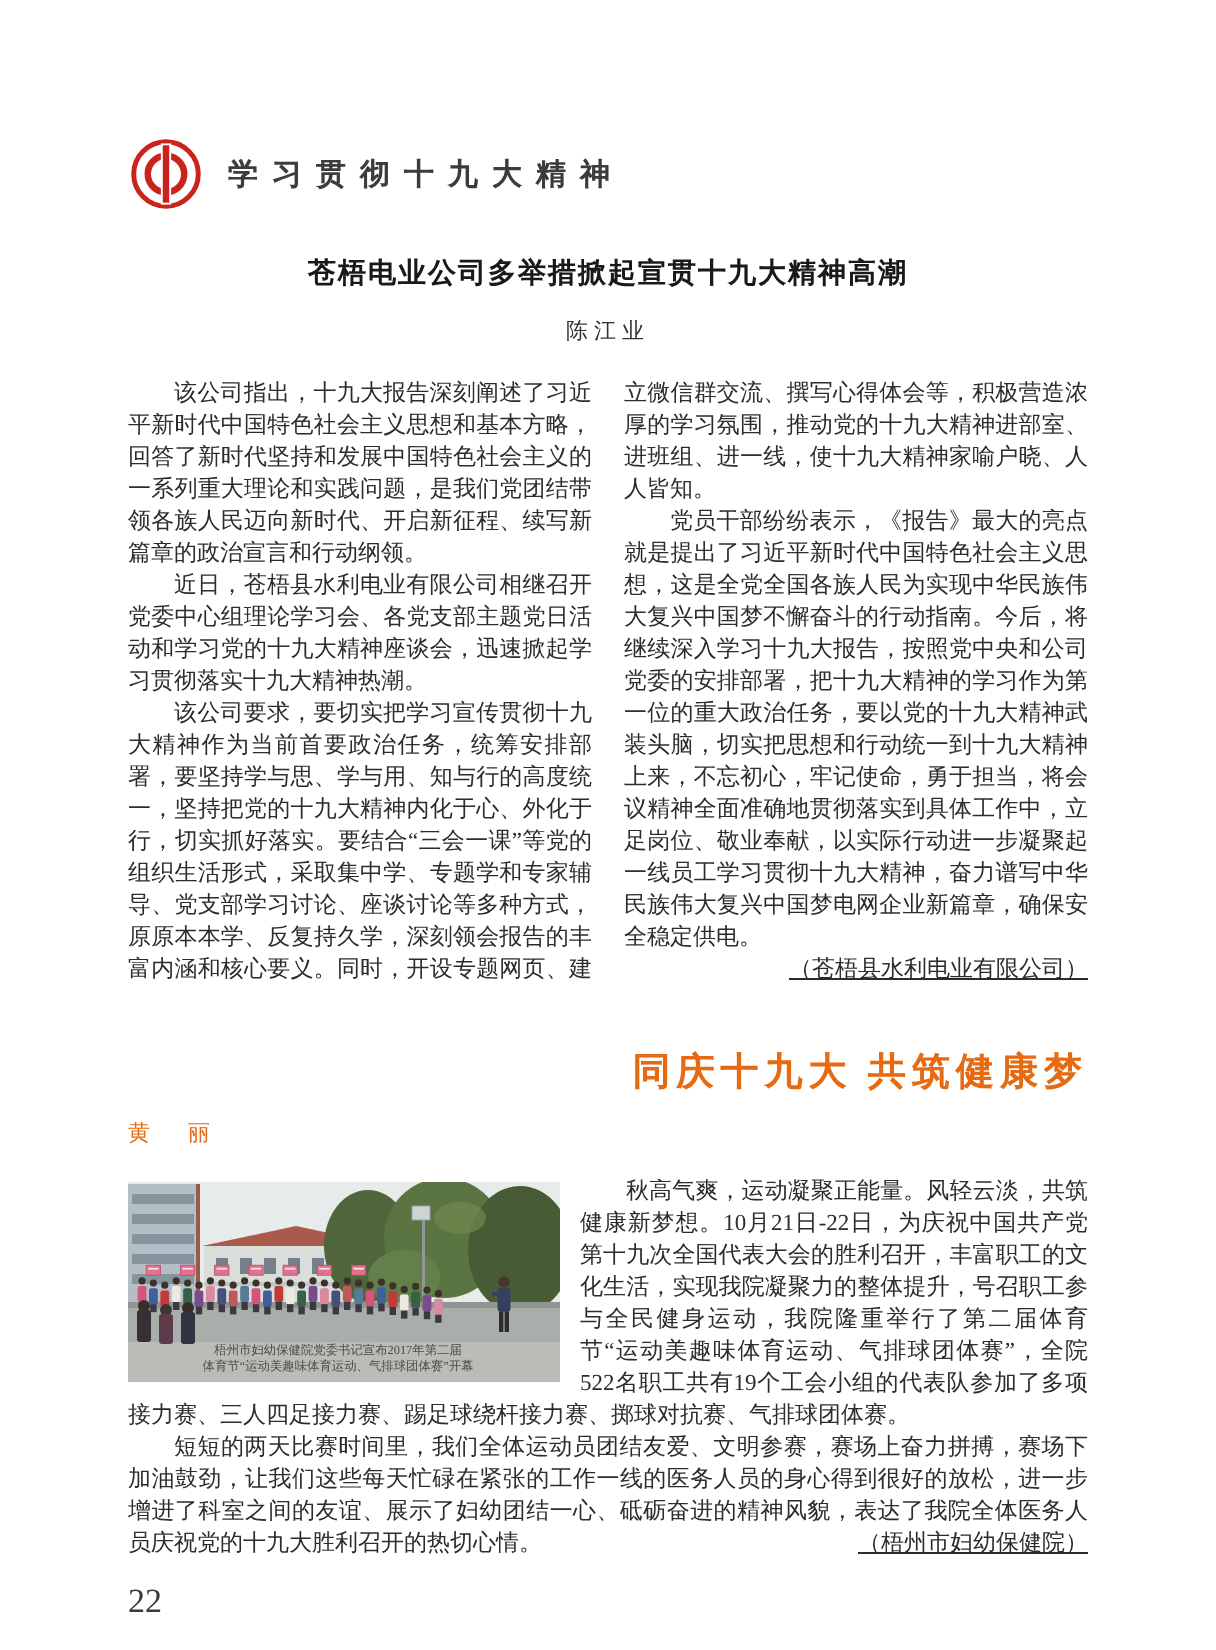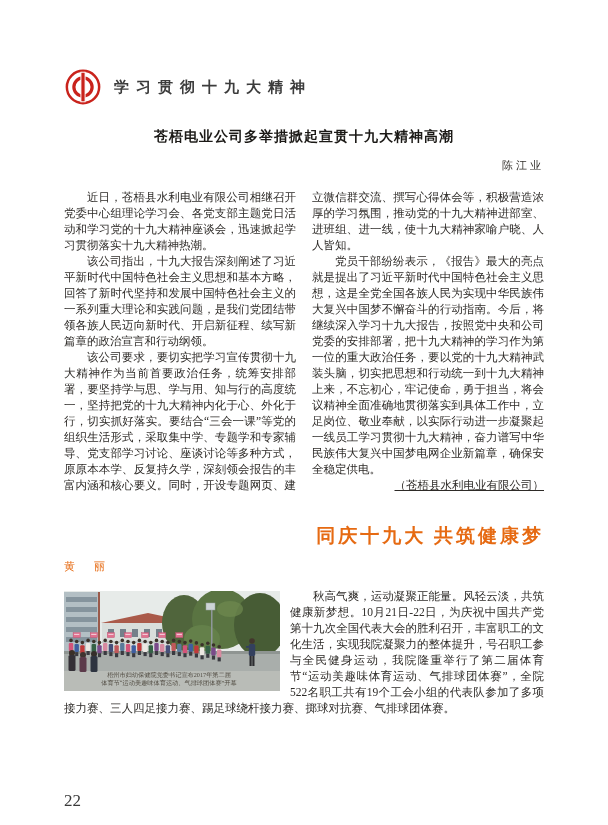--- a/index.html
+++ b/index.html
@@ -17,21 +17,21 @@
   .section-title {
     font-size:15px; font-weight:bold; letter-spacing:7px; color:#3c3c3c;
   }
 
   
   .a1-title {
     margin-top:20px; text-align:center; font-size:14px; font-weight:bold;
     letter-spacing:1px; color:#1b1916;
   }
   .author {
-    margin-top:12px; text-align:right; font-size:11px; letter-spacing:3px; color:#33302c;
+    margin-top:12px; text-align:center; font-size:11px; letter-spacing:3px; color:#33302c;
   }
   .a1-body {
     margin-top:16px; column-count:2; column-gap:16px;
     font-size:11.5px; line-height:16px; text-align:justify;
   }
   .para { text-indent:2em; }
   .attrib { float:right;text-decoration:underline; }
 
   
   .a2 { margin-top:30px; }
@@ -59,22 +59,22 @@
           <rect x="-2.2" y="-15.6" width="4.4" height="31.2" fill="#c9231c" stroke="#ffffff" stroke-width="1"></rect>
         </svg>
       </span>
       <span class="section-title">学习贯彻十九大精神</span>
     </div>
 
     <div>
       <h1 class="a1-title">苍梧电业公司多举措掀起宣贯十九大精神高潮</h1>
       <div class="author">陈江业</div>
       <div class="a1-body">
+        <p class="para">该公司指出，十九大报告深刻阐述了习近平新时代中国特色社会主义思想和基本方略，回答了新时代坚持和发展中国特色社会主义的一系列重大理论和实践问题，是我们党团结带领各族人民迈向新时代、开启新征程、续写新篇章的政治宣言和行动纲领。</p>
         <p class="para">近日，苍梧县水利电业有限公司相继召开党委中心组理论学习会、各党支部主题党日活动和学习党的十九大精神座谈会，迅速掀起学习贯彻落实十九大精神热潮。</p>
-        <p class="para">该公司指出，十九大报告深刻阐述了习近平新时代中国特色社会主义思想和基本方略，回答了新时代坚持和发展中国特色社会主义的一系列重大理论和实践问题，是我们党团结带领各族人民迈向新时代、开启新征程、续写新篇章的政治宣言和行动纲领。</p>
         <p class="para">该公司要求，要切实把学习宣传贯彻十九大精神作为当前首要政治任务，统筹安排部署，要坚持学与思、学与用、知与行的高度统一，坚持把党的十九大精神内化于心、外化于行，切实抓好落实。要结合“三会一课”等党的组织生活形式，采取集中学、专题学和专家辅导、党支部学习讨论、座谈讨论等多种方式，原原本本学、反复持久学，深刻领会报告的丰富内涵和核心要义。同时，开设专题网页、建立微信群交流、撰写心得体会等，积极营造浓厚的学习氛围，推动党的十九大精神进部室、进班组、进一线，使十九大精神家喻户晓、人人皆知。</p>
         <p class="para"><span>党员干部纷纷表示，《报告》最大的亮点就是提出了习近平新时代中国特色社会主义思想，这是全党全国各族人民为实现中华民族伟大复兴中国梦不懈奋斗的行动指南。今后，将继续深入学习十九大报告，按照党中央和公司党委的安排部署，把十九大精神的学习作为第一位的重大政治任务，要以党的十九大精神武装头脑，切实把思想和行动统一到十九大精神上来，不忘初心，牢记使命，勇于担当，将会议精神全面准确地贯彻落实到具体工作中，立足岗位、敬业奉献，以实际行动进一步凝聚起一线员工学习贯彻十九大精神，奋力谱写中华民族伟大复兴中国梦电网企业新篇章，确保安全稳定供电。</span><span class="attrib">（苍梧县水利电业有限公司）</span></p>
       </div>
     </div>
 
     <div class="a2">
       <h2 class="a2-title" id="a2-title" style="color: rgb(230, 106, 18);">同庆十九大  共筑健康梦</h2>
       <div class="author a2-author" id="a2-author" style="color: rgb(230, 106, 18);">黄　丽</div>
       <div class="a2-body">
         <span class="photo">
@@ -237,19 +237,20 @@
               <rect x="182" y="55" width="3.4" height="1.8" fill="#33405e"></rect>
               <rect x="185.5" y="65" width="2.2" height="10" fill="#2c2c30"></rect>
               <rect x="188.3" y="65" width="2.2" height="10" fill="#2c2c30"></rect>
             </g>
 
             <text x="105" y="86" text-anchor="middle" font-size="6.2" fill="#443e34" opacity="0.9">梧州市妇幼保健院党委书记宣布2017年第二届</text>
             <text x="105" y="94" text-anchor="middle" font-size="6.2" fill="#443e34" opacity="0.9">体育节“运动美趣味体育运动、气排球团体赛”开幕</text>
           </svg>
         </span>
         <p class="para">秋高气爽，运动凝聚正能量。风轻云淡，共筑健康新梦想。10月21日-22日，为庆祝中国共产党第十九次全国代表大会的胜利召开，丰富职工的文化生活，实现我院凝聚力的整体提升，号召职工参与全民健身运动，我院隆重举行了第二届体育节“运动美趣味体育运动、气排球团体赛”，全院522名职工共有19个工会小组的代表队参加了多项接力赛、三人四足接力赛、踢足球绕杆接力赛、掷球对抗赛、气排球团体赛。</p>
+        <p class="para"><span>短短的两天比赛时间里，我们全体运动员团结友爱、文明参赛，赛场上奋力拼搏，赛场下加油鼓劲，让我们这些每天忙碌在紧张的工作一线的医务人员的身心得到很好的放松，进一步增进了科室之间的友谊、展示了妇幼团结一心、砥砺奋进的精神风貌，表达了我院全体医务人员庆祝党的十九大胜利召开的热切心情。</span><span class="attrib">（梧州市妇幼保健院）</span></p>
       </div>
     </div>
 
   </div>
 
   <div class="page-number">22</div>
 </div>
 
 </body></html>

